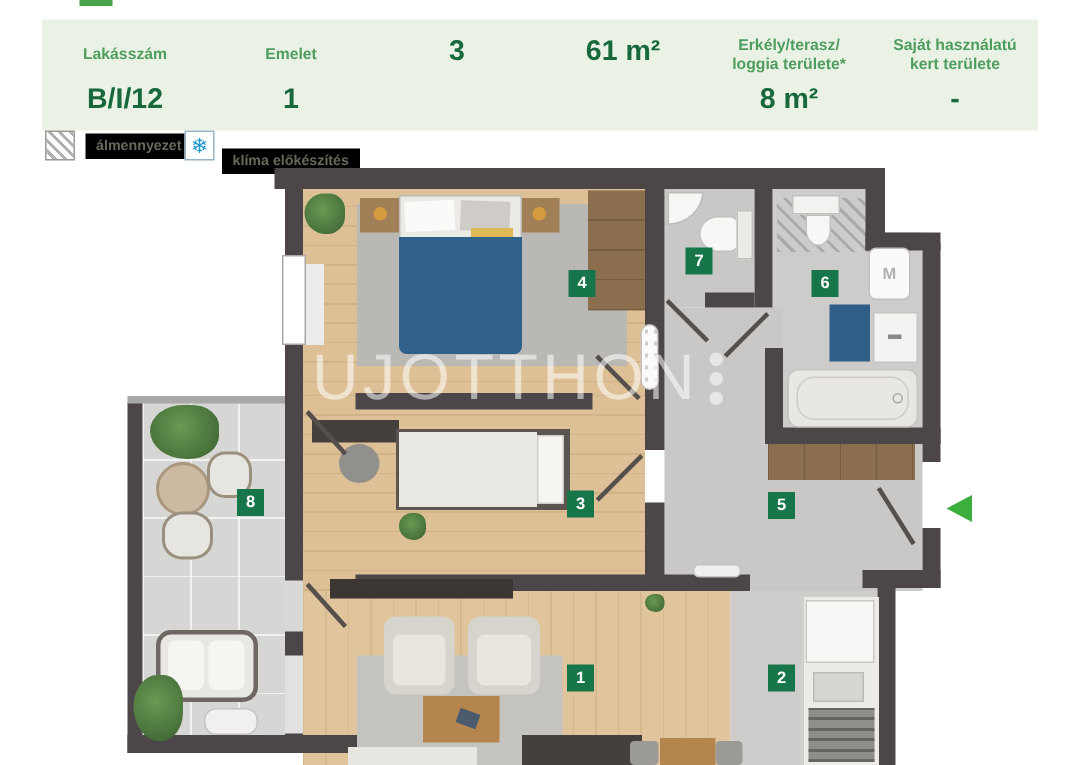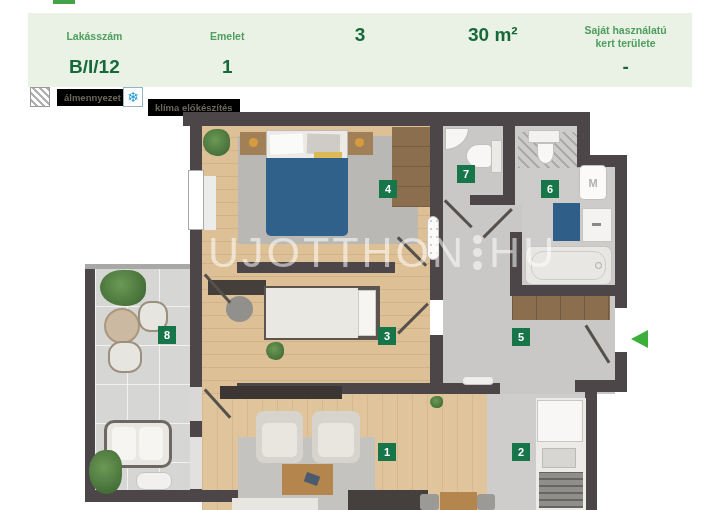--- a/index.html
+++ b/index.html
@@ -65,21 +65,28 @@
       <div class="hlab">
           <span>Emelet</span>
           <span></span>
         </div>
       <div class="hval">1</div>
     </div>
     <div class="hcol">
       <div class="hval">3</div>
     </div>
     <div class="hcol">
-      <div class="hval">30 m²</div>
+      <div class="hval">61 m²</div>
+    </div>
+    <div class="hcol">
+      <div class="hlab">
+          <span>Erkély/terasz/</span>
+          <span>loggia területe*</span>
+        </div>
+      <div class="hval">8 m²</div>
     </div>
     <div class="hcol">
       <div class="hlab">
           <span>Saját használatú</span>
           <span>kert területe</span>
         </div>
       <div class="hval">-</div>
     </div>
   </div>
 
@@ -214,18 +221,17 @@
     <div class="badge" style="left:457px;top:53px">7</div>
     <div class="badge" style="left:158px;top:214px">8</div>
 
     <div id="watermark">
       <span>UJOTTHON</span>
       <span class="wmdots">
         <span class="wmdot"></span>
           <span class="wmdot"></span>
           <span class="wmdot"></span>
       </span>
-      <span>HU</span>
     </div>
 
     <div id="arrow"></div>
   </div>
 </div>
 
 </body></html>

